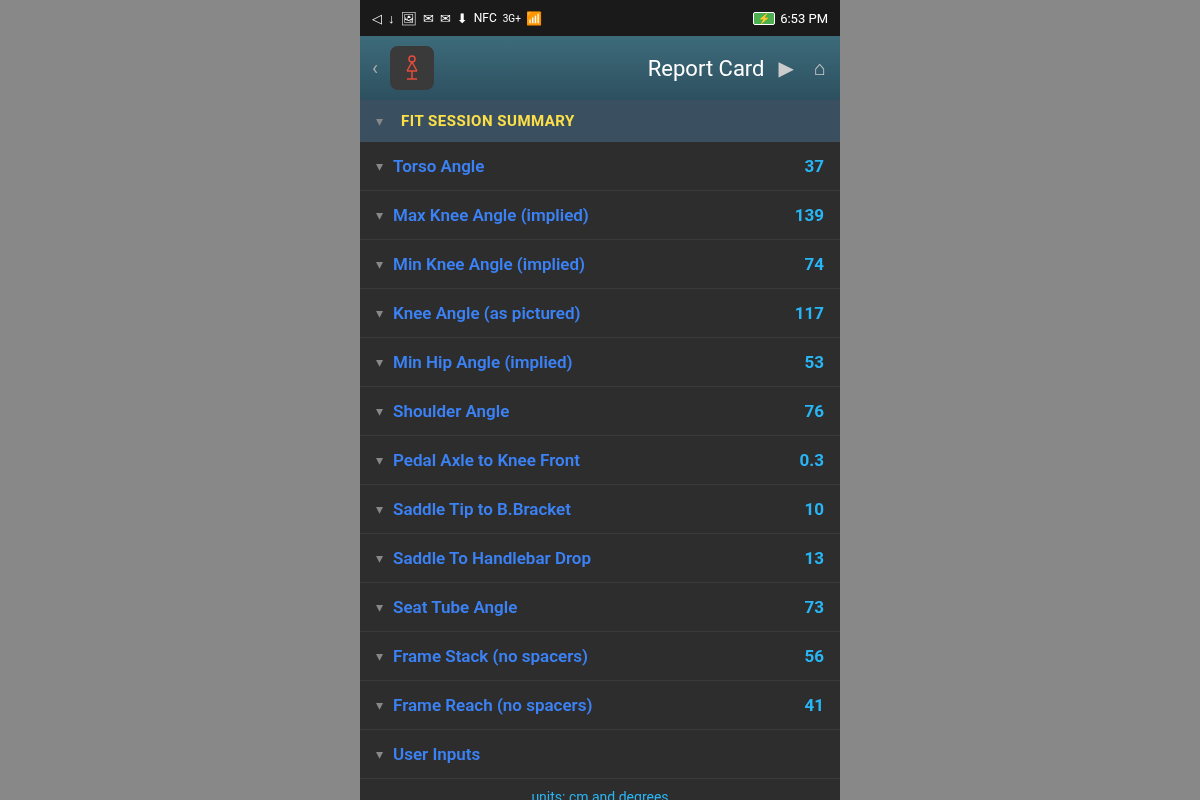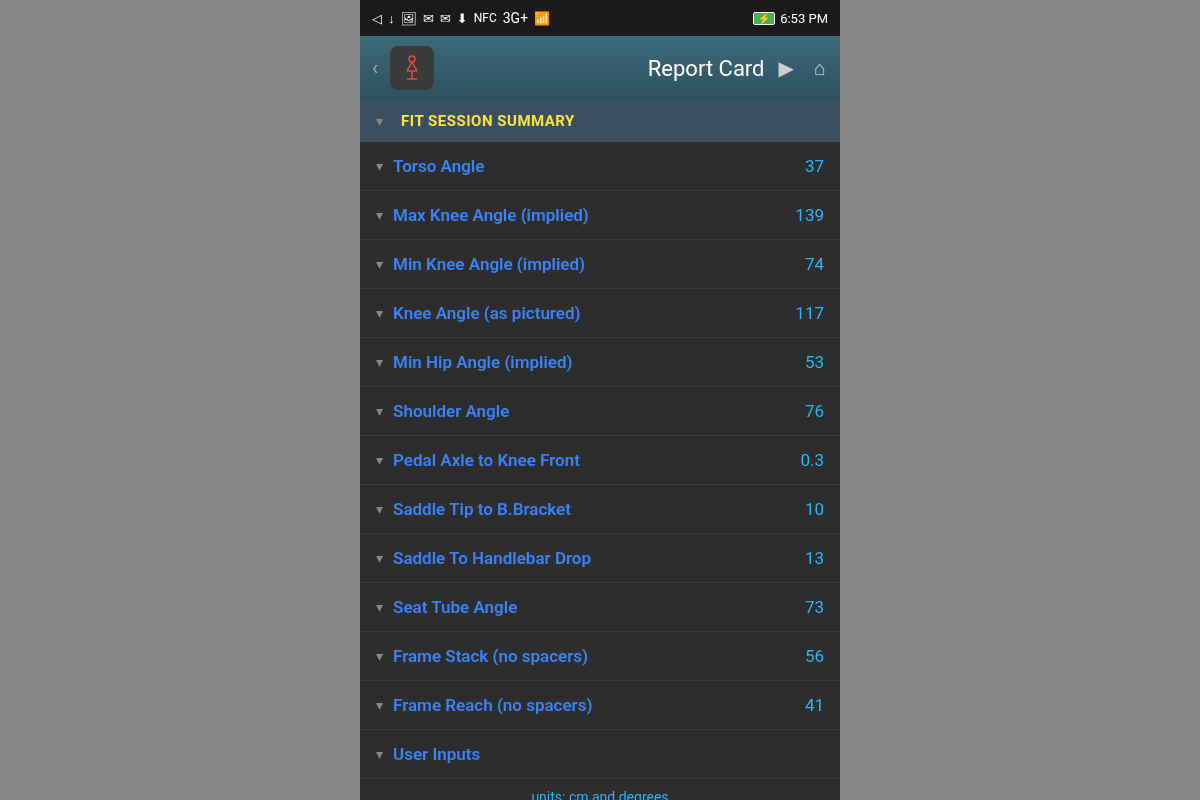--- a/index.html
+++ b/index.html
@@ -168,21 +168,21 @@
     .item-label {
       flex: 1;
       color: #3b82f6;
       font-size: 17px;
       font-weight: 600;
     }
 
     .item-value {
       color: #29b6f6;
       font-size: 17px;
-      font-weight: 400;
+      font-weight: 700;
       min-width: 44px;
       text-align: right;
     }
 
     
     .footer-note {
       padding: 10px 16px;
       text-align: center;
       color: #29b6f6;
       font-size: 14px;
@@ -196,21 +196,21 @@
 
   <div class="status-bar">
     <div class="status-bar-left">
       <span class="status-icon">◁</span>
       <span class="status-icon">↓</span>
       <span class="status-icon">🖼</span>
       <span class="status-icon">✉</span>
       <span class="status-icon">✉</span>
       <span class="status-icon">⬇</span>
       <span class="status-icon" style="font-size:12px;">NFC</span>
-      <span class="status-icon" style="font-size:14px;">3G+</span>
+      <span class="status-icon" style="font-size:10px;">3G+</span>
       <span class="status-icon">📶</span>
     </div>
     <div class="status-bar-right">
       <div class="battery-icon">⚡</div>
       <span>6:53 PM</span>
     </div>
   </div>
 
   <div class="app-bar">
     <span class="app-bar-back">‹</span>

